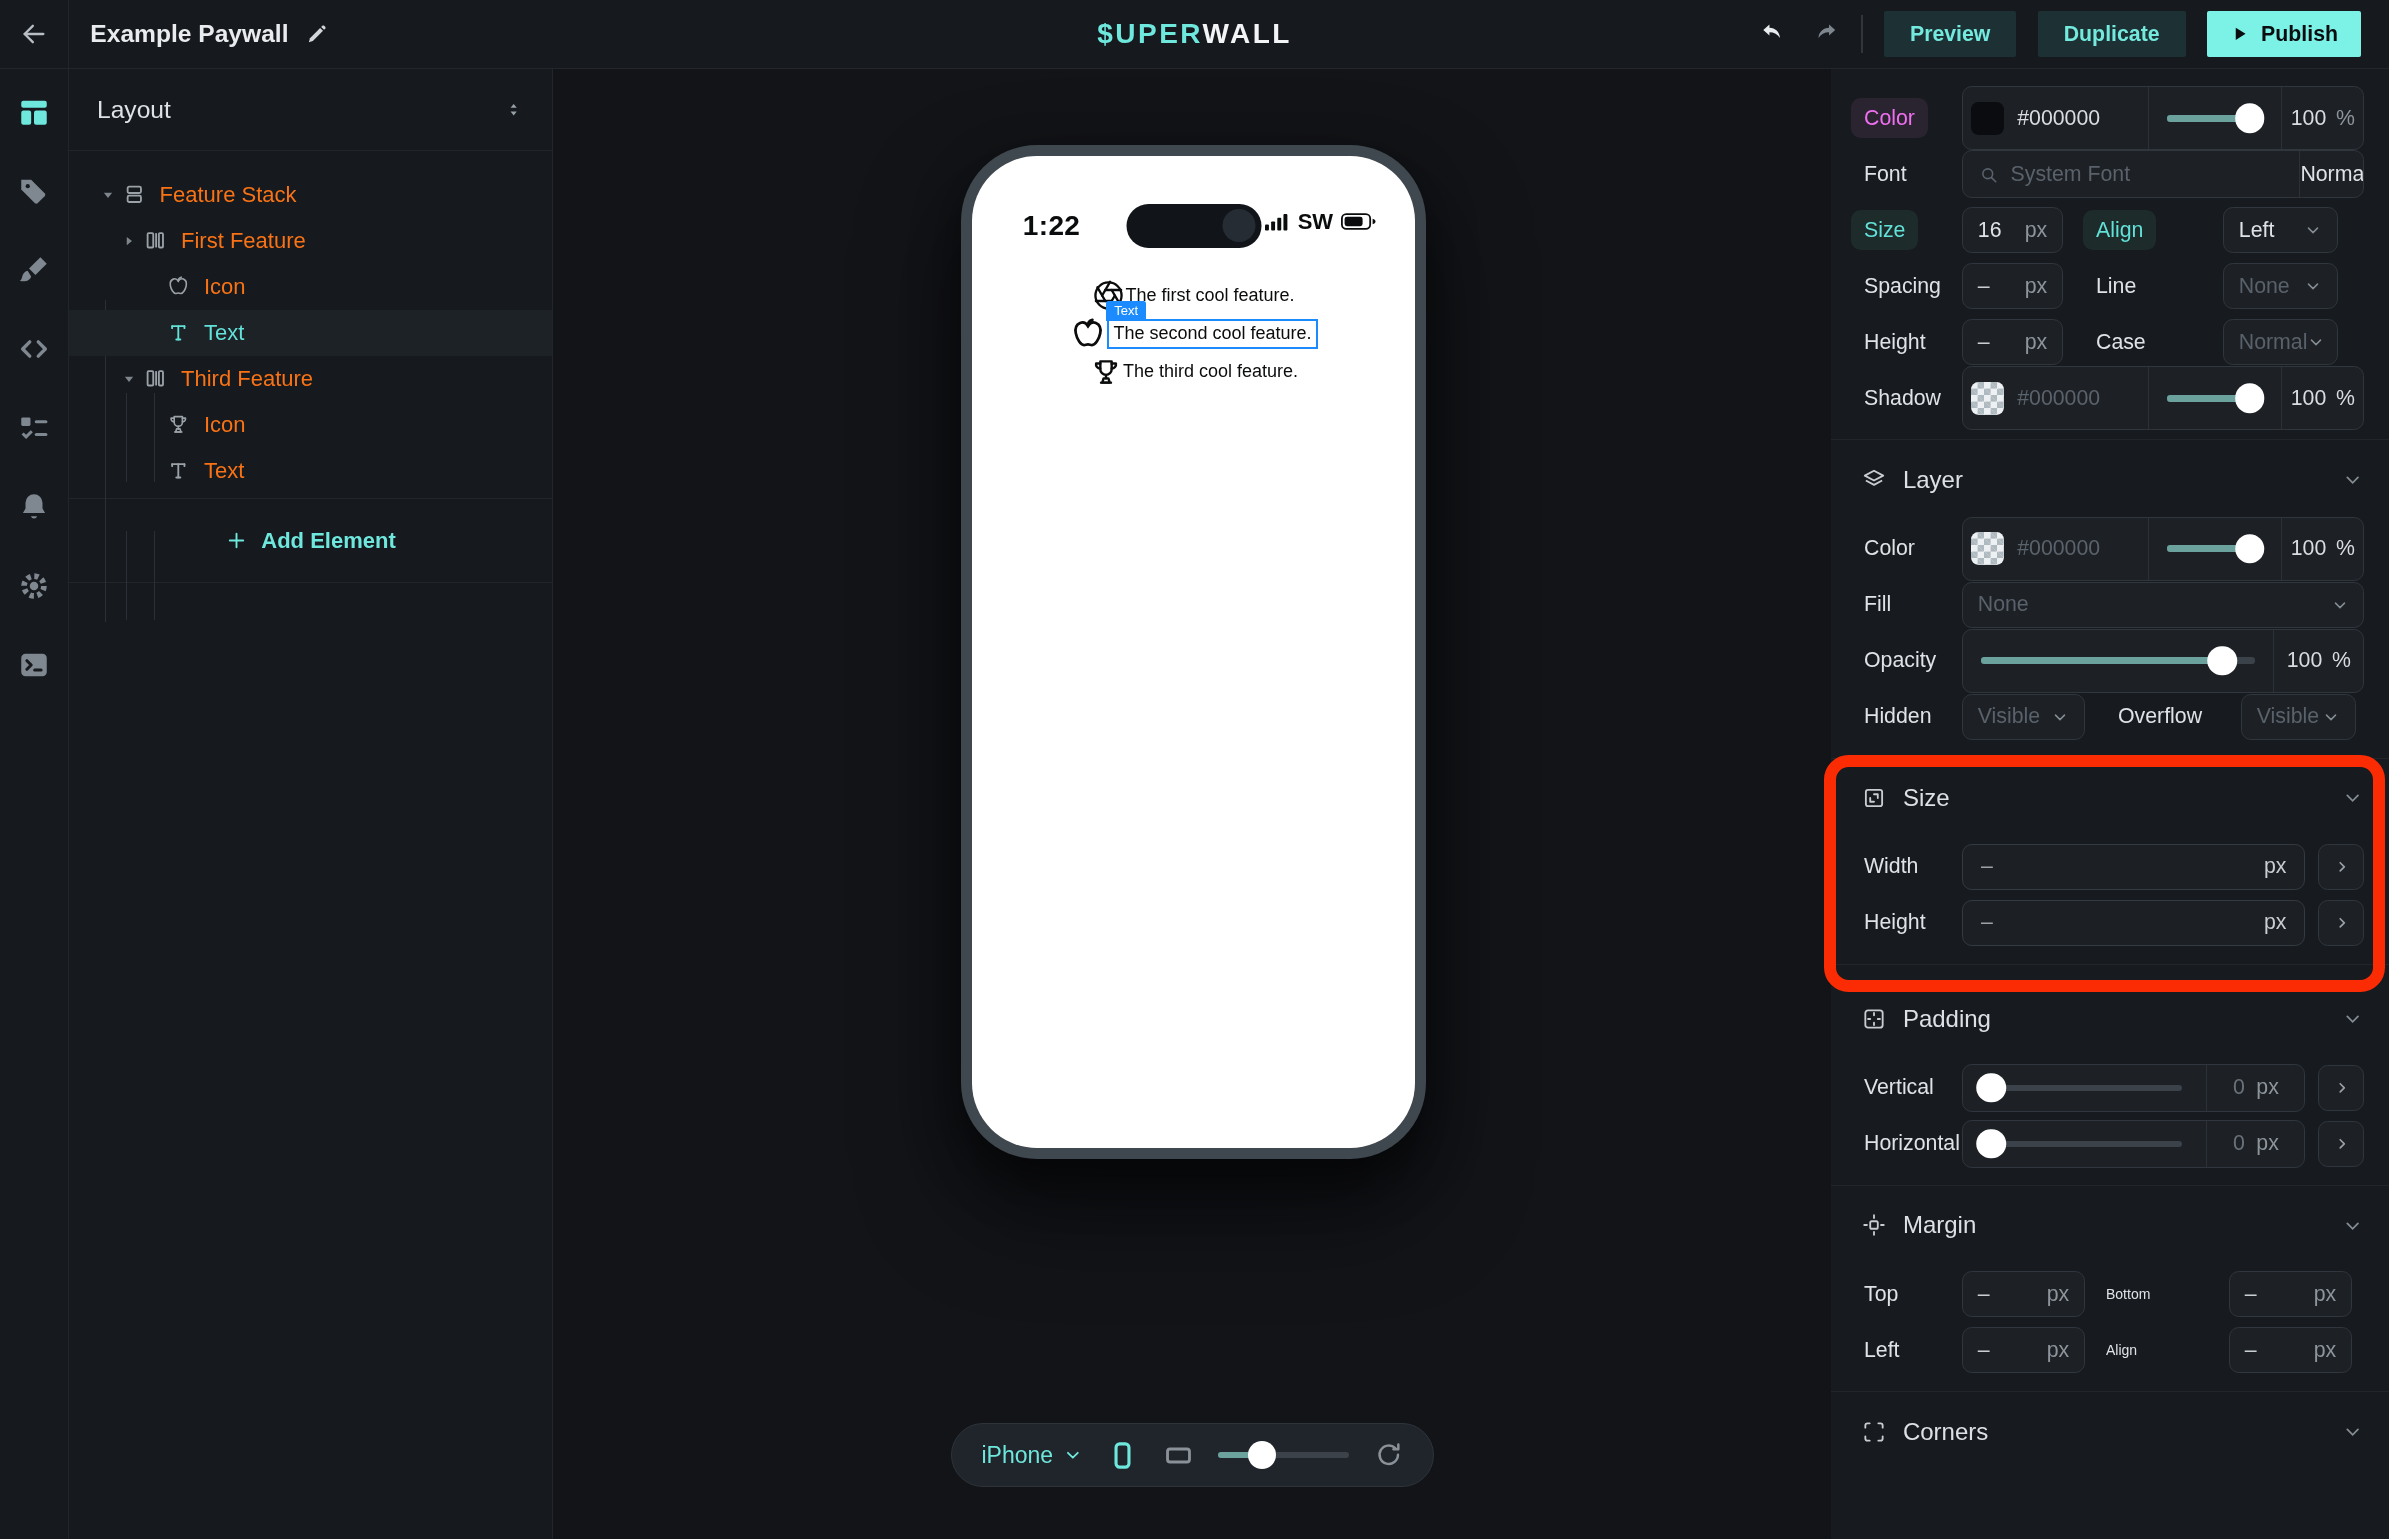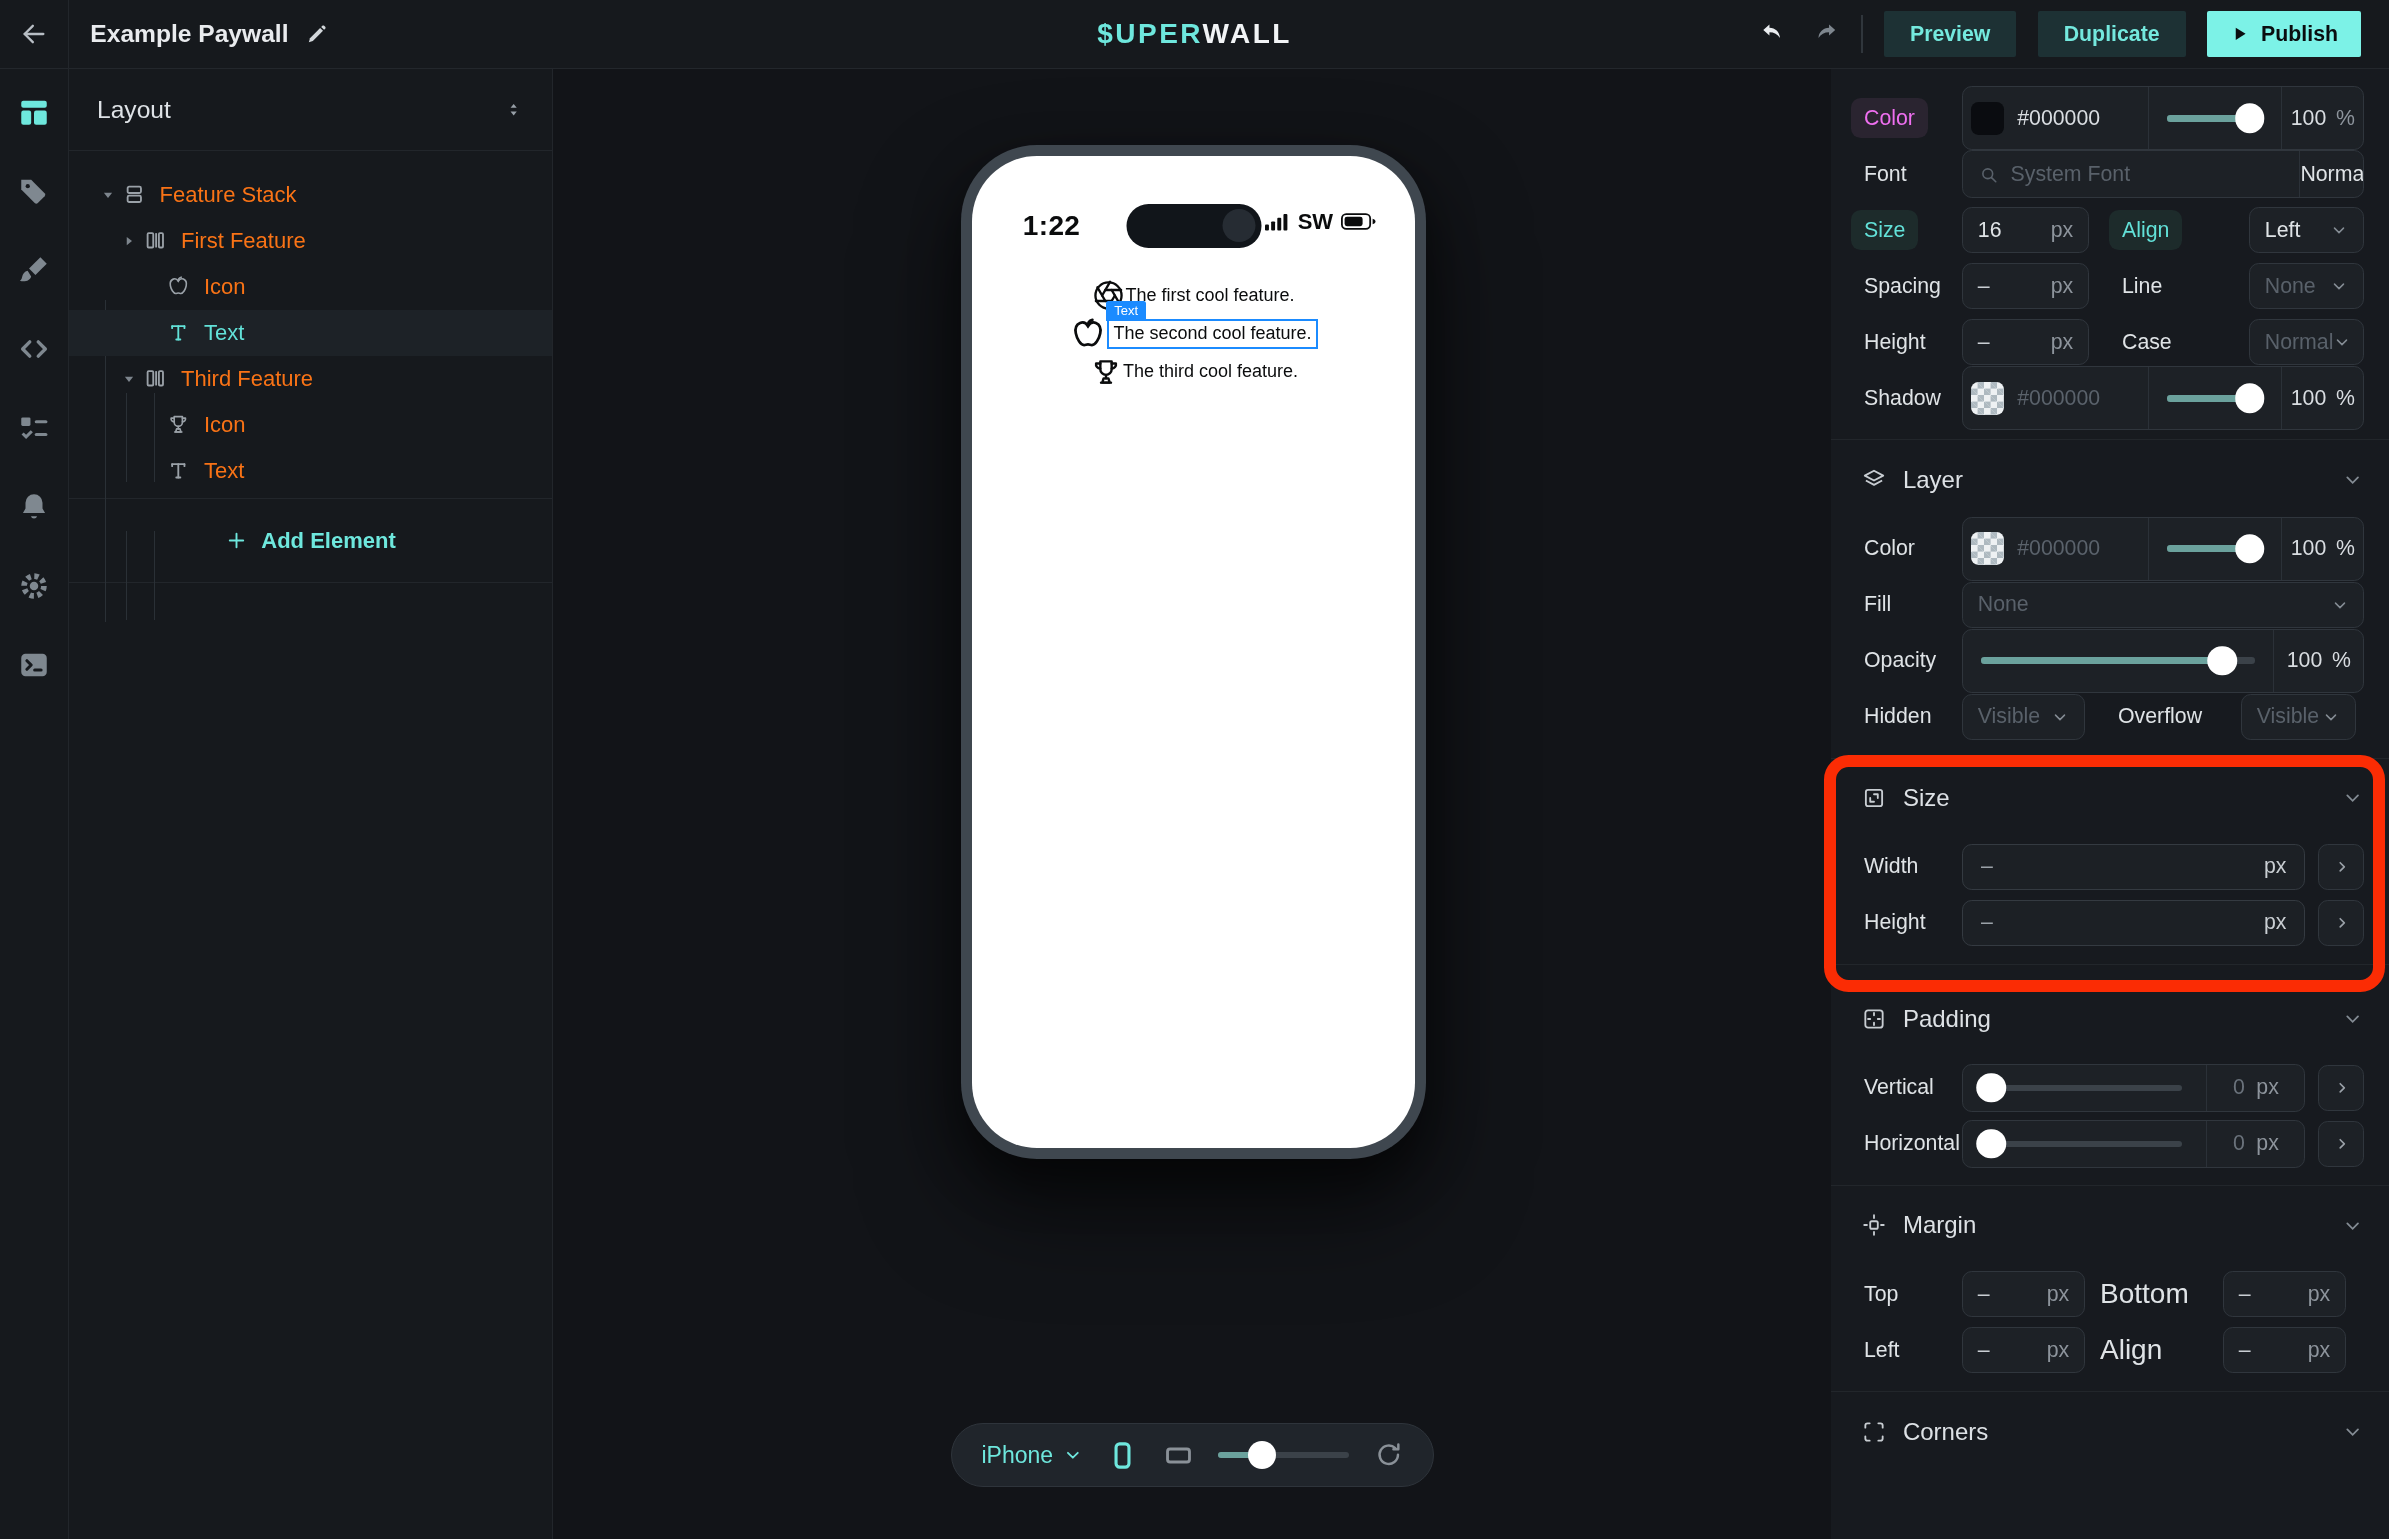--- a/index.html
+++ b/index.html
@@ -66,38 +66,38 @@
   
   #right-panel{position:absolute;left:1831px;top:69px;bottom:0;width:558px;background:#171a1f;z-index:10}
   .section{padding:9.8px 0 13px}
   .section + .section{border-top:0.8px solid #22262b}
   .shead{display:flex;align-items:center;gap:16.4px;height:59px;padding:0 26px 0 29.5px;margin-bottom:11.5px;font-size:24px;color:#dde1e5;cursor:pointer}
   .shead .sicon{color:#c8cdd2}
   .shead .chev{margin-left:auto;color:#848c94}
   .rrow{display:flex;align-items:center;height:56px;padding:0 24.6px 0 33px}
   .lbl{width:98px;flex:none;font-size:21.3px;color:#dfe3e6}
   .lbl2{margin-left:33px;width:127px;flex:none;font-size:21.3px;color:#dfe3e6}
-  .lbl2m{margin-left:15px;width:90px;flex:none;font-size:28px;color:#dfe3e6}
+  .lbl2m{margin-left:21px;width:90px;flex:none;font-size:14px;color:#dfe3e6}
   .chip{display:inline-block;margin-left:-13px;padding:7.4px 13px;border-radius:9.8px;background:#1d2b2b;color:#62e1d8;font-size:21.3px}
   .chip-pink{background:#2a2430;color:#ef6ff0}
   .group{flex:1;height:64px;border:0.8px solid #30363d;border-radius:9.8px;background:#1d2126;display:flex;align-items:center;overflow:hidden}
   .seg{display:flex;align-items:center;height:100%}
   .seg + .seg{border-left:0.8px solid #2b3138}
   .swatch{width:33px;height:33px;border-radius:7.4px;background:#0a0c10;margin:0 13px 0 8.2px;flex:none;cursor:pointer}
   .swatch.checker{background:#eef1f3;background-image:linear-gradient(45deg,#aeb9c0 25%,transparent 25%,transparent 75%,#aeb9c0 75%),linear-gradient(45deg,#aeb9c0 25%,transparent 25%,transparent 75%,#aeb9c0 75%);background-size:13px 13px;background-position:0 0,6.6px 6.6px}
   .hex{font-size:21.3px;color:#d9dde1}
   .muted .hex,.muted .val,.muted .unit,.muted{color:#5a626b}
   .slider{position:relative;flex:1;height:6.6px;background:#3b4249;border-radius:3.3px;margin:0 18px;cursor:pointer}
   .slider .fill{position:absolute;left:0;top:0;bottom:0;background:#6ba29d;border-radius:3.3px}
   .slider .thumb{position:absolute;top:50%;transform:translate(-50%,-50%);width:29.5px;height:29.5px;border-radius:50%;background:#fff;cursor:pointer}
   .pct{justify-content:center;gap:9.8px;font-size:21.3px;color:#d9dde1}
   .inputbox{height:46px;border:0.8px solid #30363d;border-radius:9.8px;background:#1d2126;display:flex;align-items:center;justify-content:space-between;padding:0 14.8px;font-size:21.3px;cursor:text}
   .inputbox .val{color:#c9ced3}
   .inputbox .unit{color:#8d949c}
-  .w155{width:127px;flex:none}
+  .w155{width:101px;flex:none}
   .w150{width:123px;flex:none}
   .dd{height:46px;border:0.8px solid #30363d;border-radius:9.8px;background:#1d2126;display:flex;align-items:center;justify-content:space-between;padding:0 14.8px;font-size:21.3px;color:#59616a;cursor:pointer}
   .dd .ddval{color:#59616a}
   .dd.active .ddval{color:#dfe3e6}
   .dd .chev{color:#848c94}
   .w140{width:115px;flex:none}
   .ddfill{flex:1}
   .font-group{flex:1;height:48px;border:0.8px solid #30363d;border-radius:9.8px;background:#1d2126;display:flex;align-items:center;overflow:hidden}
   .font-search{flex:1;display:flex;align-items:center;gap:11.5px;padding:0 14.8px;height:100%}
   .font-search input{flex:1;background:transparent;border:none;outline:none;color:#c9ced3;font-size:21.3px;font-family:"Liberation Sans",sans-serif}

